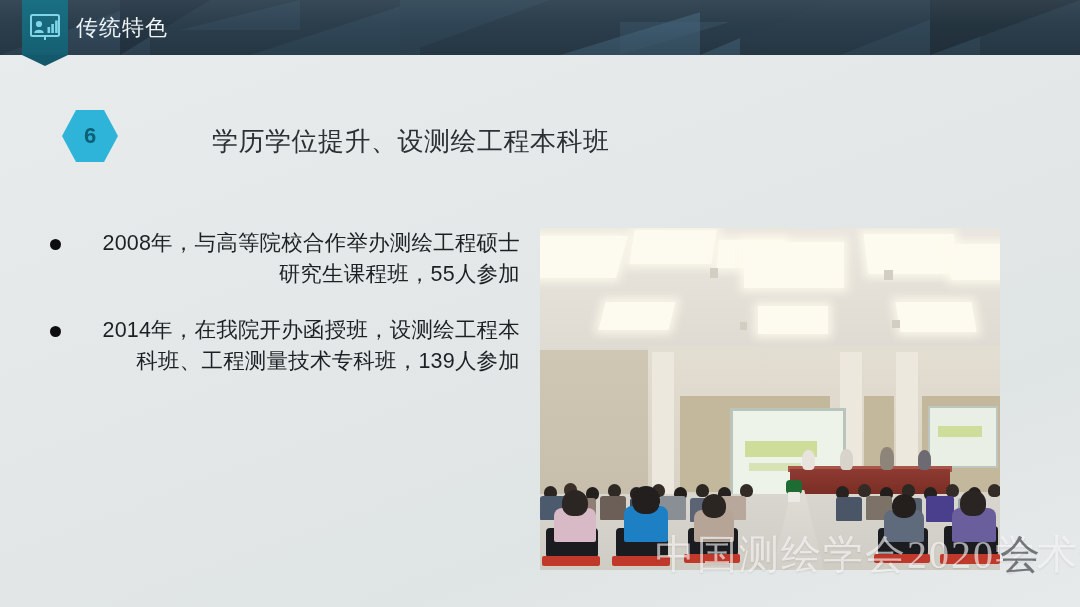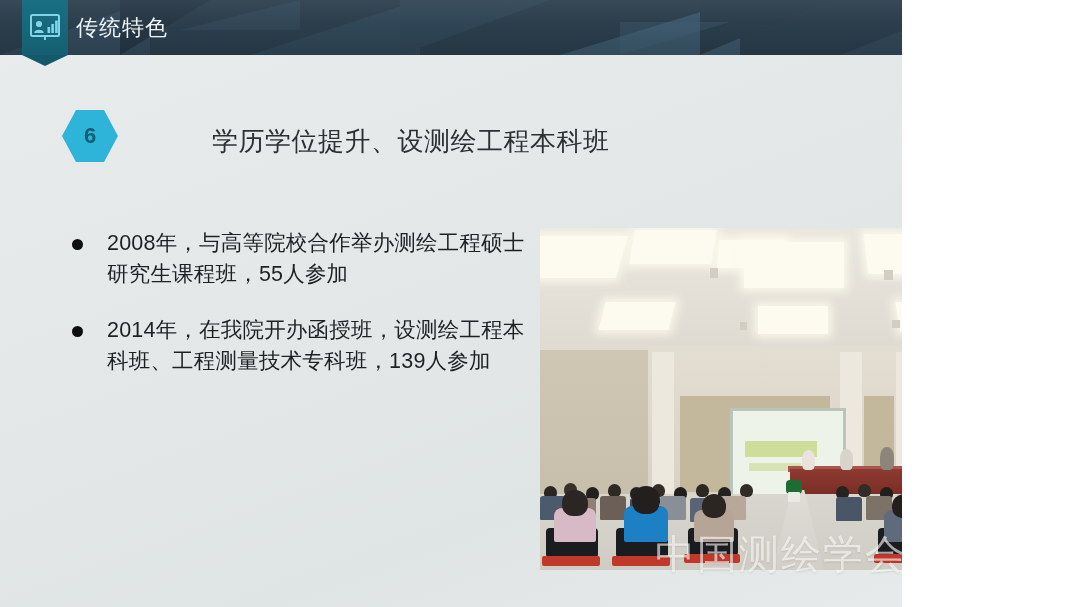--- a/index.html
+++ b/index.html
@@ -6,21 +6,21 @@
     margin: 0;
     padding: 0;
     background: #ffffff;
   }
   body {
     font-family: "Liberation Sans", "DejaVu Sans", sans-serif;
   }
 
   .slide {
     position: relative;
-    width: 902px;
+    width: 1080px;
     height: 607px;
     overflow: hidden;
     background: linear-gradient(160deg, #e9ecec 0%, #e4e8e9 40%, #dfe4e5 75%, #e7eaeb 100%);
   }
 
   
   .header-bar {
     position: absolute;
     left: 0; top: 0;
     width: 1080px;
@@ -137,23 +137,24 @@
     left: 212px;
     top: 124px;
     font-size: 26px;
     color: #2c3033;
     letter-spacing: 0.5px;
   }
 
   
   .bullets {
     position: absolute;
-    left: 72px;
+    left: 50px;
     top: 228px;
     width: 470px;
+    text-align: right;
   }
   .bullet-row {
     display: flex;
     align-items: flex-start;
     margin-bottom: 26px;
   }
   .bullet-dot {
     flex: 0 0 auto;
     width: 11px;
     height: 11px;

